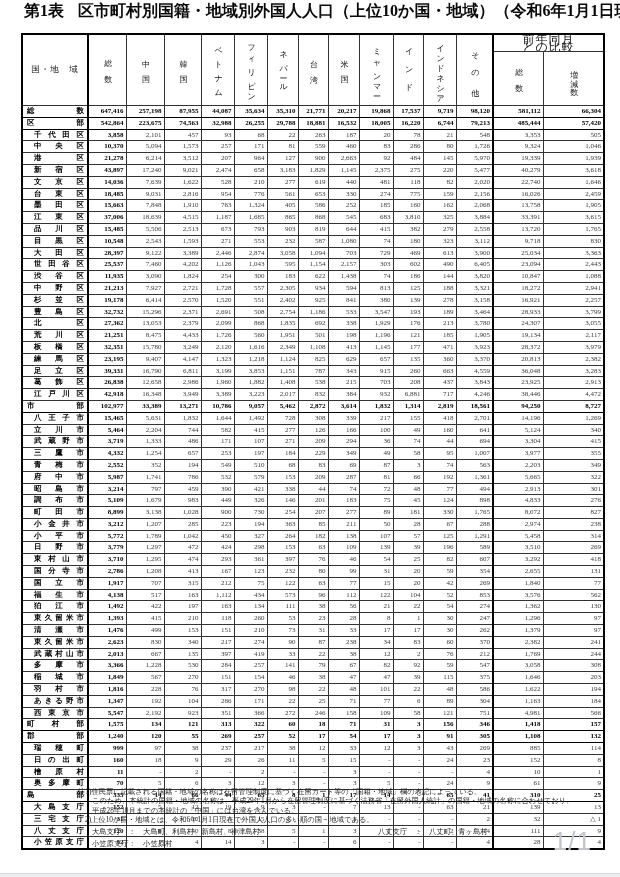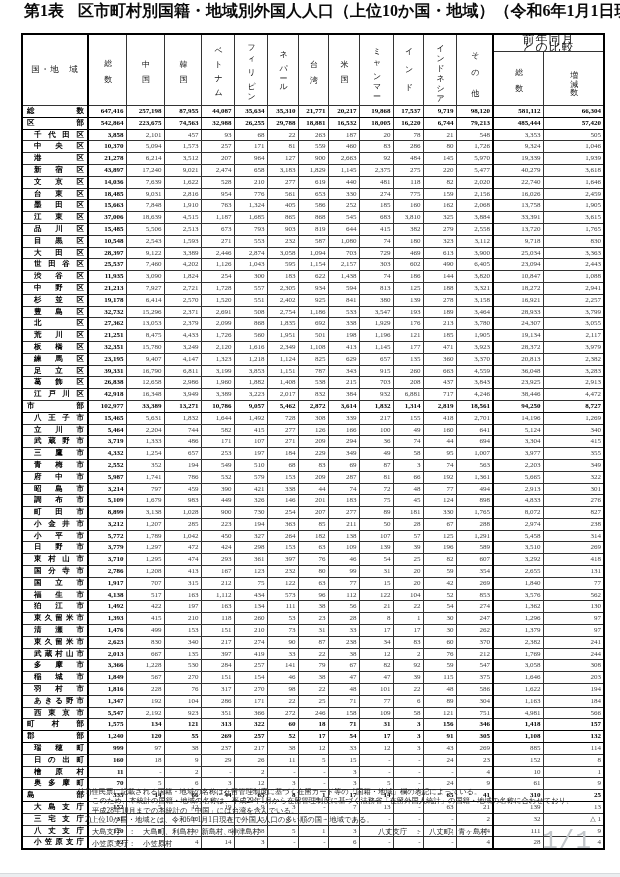--- a/index.html
+++ b/index.html
@@ -37,21 +37,21 @@
   tbody td.c12 { border-left:2px solid #000; }
   tbody tr.summary td { font-weight:bold; color:#000; border-top:1.5px solid #000; border-bottom:1.5px solid #000; }
 
   .notes { position:absolute; top:787px; left:30px; width:566px; font-size:7.3px; line-height:9.4px; color:#1c1c1c;margin-left:48px; }
   .note-line { white-space:nowrap; }
   .note-indent { padding-left:14px; }
   .note-detail { display:flex; padding-left:14px; margin-top:2.5px; }
   .note-detail .dleft { width:286px; }
 
   .page-indicator { position:absolute; right:28px; top:826px; font-size:26px; color:#c2c6ca;
-                    font-family:Liberation Mono, monospace; letter-spacing:1px; }
+                    font-family:Liberation Sans, sans-serif; letter-spacing:1px; }
 
   .bottom-strip { position:absolute; left:0; bottom:0; width:620px; height:4px; background:#eceef0; border-top:1px solid #d7dadd; }
 </style>
 </head>
 <body>
 
 <div class="page">
 
   <div class="title-line">
     <span class="tno">第1表</span><span>区市町村別国籍・地域別外国人人口（上位10か国・地域）（令和6年1月1日現在）</span>

